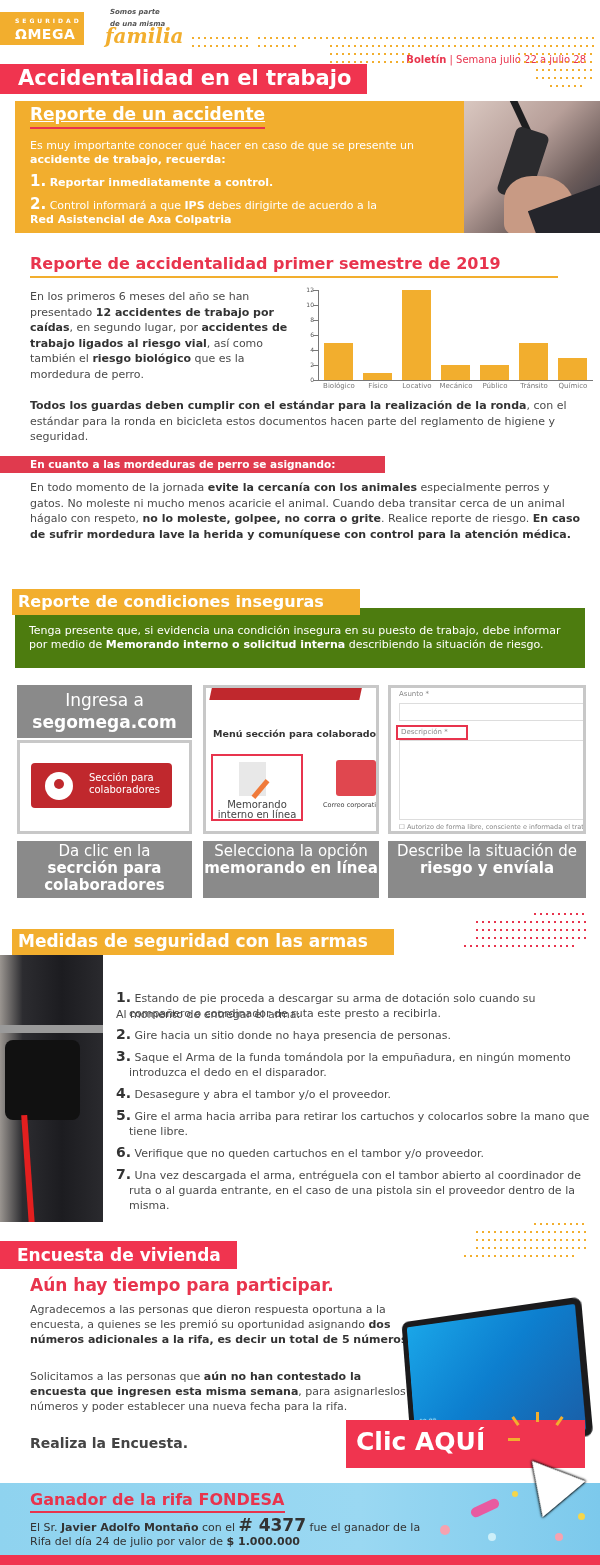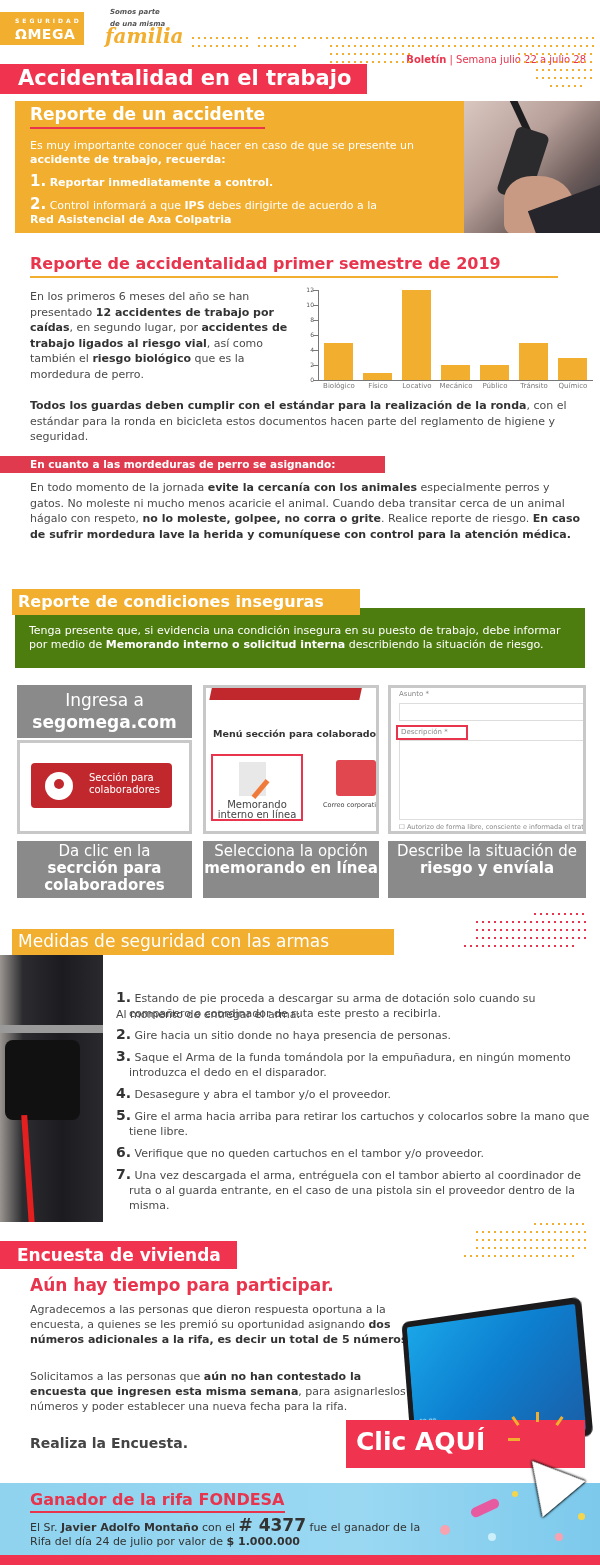--- a/index.html
+++ b/index.html
@@ -21,21 +21,21 @@
 
   .main-title { left: 0; top: 64px; width: 367px; height: 30px; background: #f0344f; color: #fff; font-size: 21px; font-weight: bold; padding: 2px 0 13px 18px; }
 
   
   .acc-box { left: 15px; top: 101px; width: 449px; height: 132px; background: #f2ae2e; color: #fff; }
   .acc-photo { left: 464px; top: 101px; width: 136px; height: 132px; background: linear-gradient(135deg, #d9c7c0 0%, #b79f99 40%, #6c5c5a 70%, #2e2f3a 100%); overflow: hidden; }
   .acc-photo .radio { position:absolute; left: 42px; top: 28px; width: 34px; height: 70px; background: #2b2b2e; border-radius: 6px; transform: rotate(18deg); }
   .acc-photo .ant { position:absolute; left: 52px; top: -10px; width: 7px; height: 45px; background: #1e1e20; transform: rotate(-25deg); }
   .acc-photo .hand { position:absolute; left: 40px; top: 75px; width: 70px; height: 60px; background: #c89a84; border-radius: 40% 50% 20% 20%; }
   .acc-photo .sleeve { position:absolute; left: 70px; top: 95px; width: 80px; height: 50px; background: #25252b; transform: rotate(-20deg); }
-  .acc-h { position:absolute; left: 15px; top: 3px; font-size: 17px; font-weight: bold; color:#fff; padding-bottom: 3px; border-bottom: 2px solid #e8344d; }
+  .acc-h { position:absolute; left: 15px; top: 3px; font-size: 17px; font-weight: bold; color:#fff; padding-bottom: 3px; border-bottom: 2px solid #e8344d; text-decoration: underline; }
   .acc-p { position:absolute; left: 15px; top: 38px; width: 410px; font-size: 11px; line-height: 14px; color:#fff; }
   .acc-p b { color:#fff; }
   .acc-li { position:absolute; left: 15px; font-size: 11px; line-height: 14px; color:#fff; width: 420px; }
   .acc-li b { color:#fff; }
   .acc-li .n { font-size: 15px; font-weight: bold; }
 
   
   .rep-h { left: 30px; top: 254px; width: 528px; font-size: 16px; font-weight: bold; color: #e8344d; padding-bottom: 3px; border-bottom: 2px solid #f2ae2e; }
   .rep-p { left: 30px; top: 289px; width: 265px; font-size: 11px; line-height: 15.5px; }
 
@@ -83,21 +83,21 @@
   .s3-frame .f2 { position:absolute; left: 8px; top: 52px; width: 200px; height: 80px; border: 1px solid #ddd; }
   .s3-frame .chk { position:absolute; left: 8px; top: 135px; white-space:nowrap; font-size: 6.5px; }
 
   .cap { top: 841px; height: 57px; font-size: 15px; line-height: 17px; padding-top: 2px; }
   .cap b { color:#fff; }
   .cap1 { left: 17px; width: 175px; }
   .cap2 { left: 203px; width: 176px; }
   .cap3 { left: 388px; width: 198px; }
 
   
-  .wpn-h { left: 12px; top: 929px; width: 382px; height: 26px; background: #f2ae2e; color: #fff; font-size: 17px; font-weight: normal; padding: 2px 0 0 6px; z-index: 2; }
+  .wpn-h { left: 12px; top: 929px; width: 382px; height: 26px; background: #f2ae2e; color: #fff; font-size: 17px; font-weight: bold; padding: 2px 0 0 6px; z-index: 2; }
   .wpn-photo { left: 0; top: 955px; width: 103px; height: 267px; background: linear-gradient(90deg, #9a9590 0%, #2c2c30 22%, #1c1c20 60%, #2a2a2e 100%); overflow:hidden; }
   .wpn-photo .holster { position:absolute; left: 5px; top: 85px; width: 75px; height: 80px; background: #111; border-radius: 8px; }
   .wpn-photo .stripe { position:absolute; left: 25px; top: 160px; width: 6px; height: 110px; background: #e31f1f; transform: rotate(-4deg); }
   .wpn-photo .belt { position:absolute; left: 0; top: 70px; width: 103px; height: 8px; background: #9a9a9a; }
   .wpn-intro { left: 116px; top: 1008px; font-size: 11px; }
   .wpn-li { left: 116px; width: 475px; font-size: 11px; line-height: 15px; padding-left: 13px; text-indent: -13px; }
   .wpn-li .n { font-size: 14px; font-weight: bold; color:#333; }
 
   
   .svy-h { left: 0; top: 1241px; width: 237px; height: 28px; background: #f0344f; color:#fff; font-size: 17px; font-weight:bold; padding: 4px 0 0 17px; }

